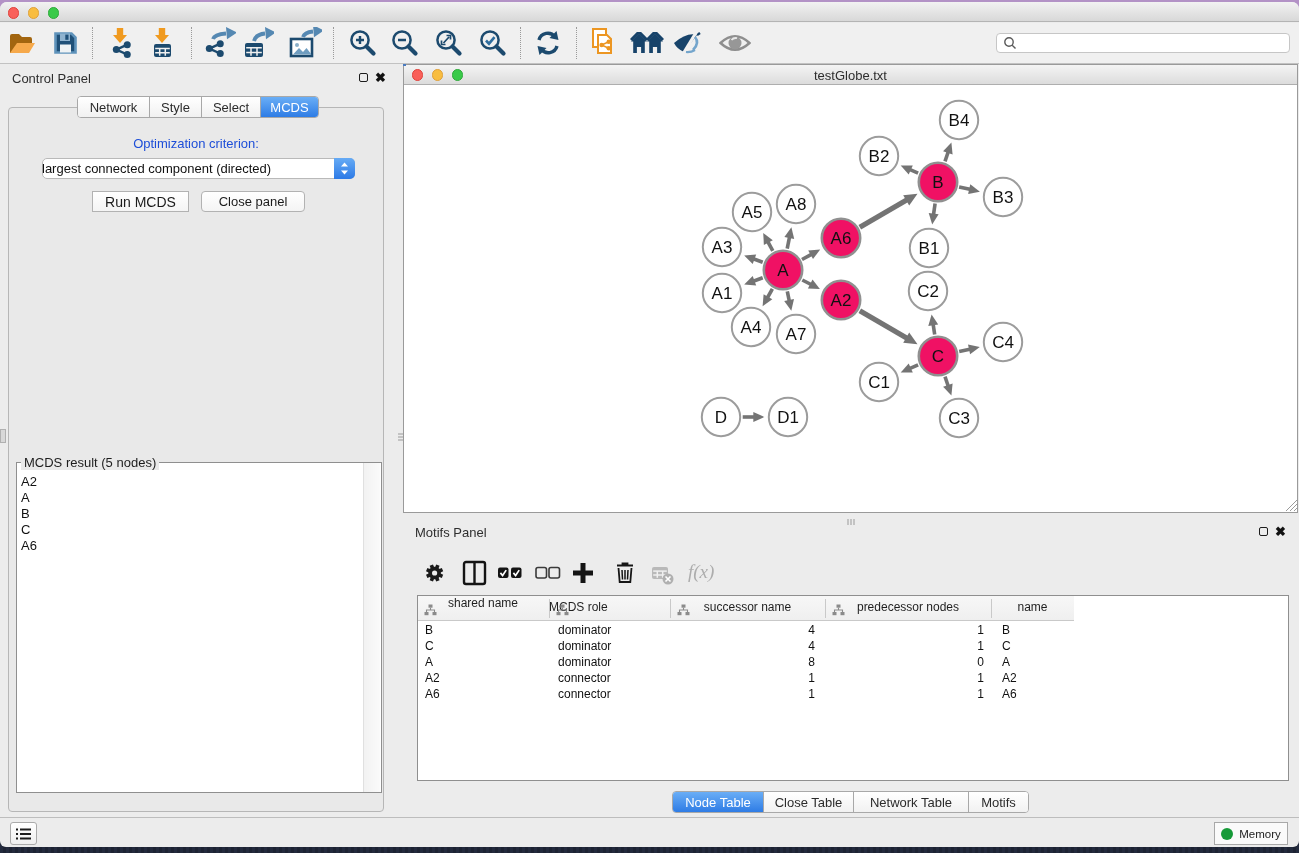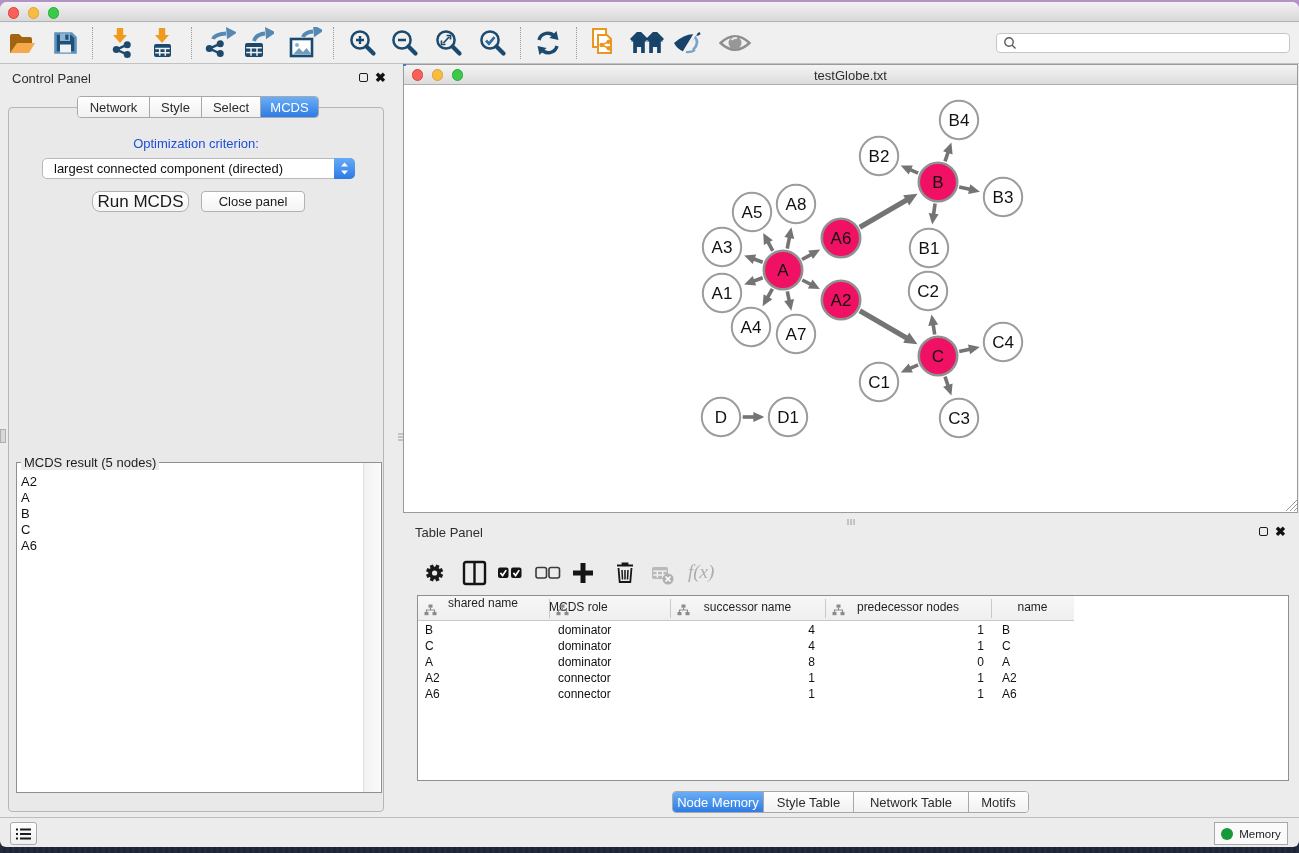--- a/index.html
+++ b/index.html
@@ -136,27 +136,27 @@
     <div class="ab" style="left:375px;top:68px;font-size:13px;font-weight:bold;color:#111">✖</div>
     <div style="position:absolute;left:77px;top:94px;height:20px;display:flex;z-index:5;border:1px solid #a8a8a8;border-radius:4px;overflow:hidden;background:#fff;box-sizing:content-box">
       <div style="width:71px;background:linear-gradient(#ffffff,#f1f1f1);color:#2b2b2b;display:flex;align-items:center;justify-content:center;font-size:13px;box-sizing:border-box">Network</div>
       <div style="width:52px;border-left:1px solid #a8a8a8;background:linear-gradient(#ffffff,#f1f1f1);color:#2b2b2b;display:flex;align-items:center;justify-content:center;font-size:13px;box-sizing:border-box">Style</div>
       <div style="width:59px;border-left:1px solid #a8a8a8;background:linear-gradient(#ffffff,#f1f1f1);color:#2b2b2b;display:flex;align-items:center;justify-content:center;font-size:13px;box-sizing:border-box">Select</div>
       <div style="width:58px;border-left:1px solid #a8a8a8;background:linear-gradient(#6aaef6,#2e7ce5);color:#fff;display:flex;align-items:center;justify-content:center;font-size:13px;box-sizing:border-box">MCDS</div>
     </div>
     <div class="ab" style="left:8px;top:105px;width:376px;height:705px;background:#e9e9e9;border:1px solid #b6b6b6;border-radius:4px"></div>
     <div class="ab" style="left:8px;top:134px;width:376px;text-align:center;font-size:13px;color:#1d4ed8">Optimization criterion:</div>
     <div class="ab" style="left:42px;top:156px;width:313px;height:21px;background:#fff;border:1px solid #b9b9b9;border-radius:5px"></div>
-    <div class="ab" style="left:42px;top:156px;width:291px;height:21px;font-size:13px;color:#111;display:flex;align-items:center;padding-left:12px">largest connected component (directed)</div>
+    <div class="ab" style="left:42px;top:156px;width:291px;height:21px;font-size:13px;color:#111;display:flex;align-items:center;">largest connected component (directed)</div>
     <div class="ab" style="left:334px;top:156px;width:21px;height:21px;background:linear-gradient(#66abf5,#2d7ae6);border-radius:0 5px 5px 0"></div>
     <svg class="ab" style="left:338px;top:159px" width="13" height="15" viewBox="0 0 13 15">
       <polygon points="6.5,1.5 10,5.5 3,5.5" fill="#fff"></polygon>
       <polygon points="6.5,13.5 10,9.5 3,9.5" fill="#fff"></polygon>
     </svg>
-    <div class="ab" style="left:92px;top:189px;width:97px;height:21px;background:linear-gradient(#ffffff,#f4f4f4);border:1px solid #b2b2b2;border-radius:8px;display:flex;align-items:center;justify-content:center;font-size:17px;color:#1b1b1b">Run MCDS</div>
+    <div class="ab" style="left:92px;top:189px;width:97px;height:21px;background:linear-gradient(#ffffff,#f4f4f4);border:1px solid #b2b2b2;border-radius:0;display:flex;align-items:center;justify-content:center;font-size:14px;color:#1b1b1b">Run MCDS</div>
     <div class="ab" style="left:201px;top:189px;width:104px;height:21px;background:linear-gradient(#ffffff,#f4f4f4);border:1px solid #b2b2b2;border-radius:4px;display:flex;align-items:center;justify-content:center;font-size:13px;color:#1b1b1b">Close panel</div>
     <div class="ab" style="left:16px;top:460px;width:366px;height:331px;background:#fff;border:1px solid #8f8f8f"></div>
     <div class="ab" style="left:21px;top:453px;background:#e9e9e9;padding:0 3px;font-size:13px;color:#1d1d1d">MCDS result (5 nodes)</div>
     <div class="ab" style="left:21px;top:472px;font-size:13px;color:#111;line-height:16px">A2<br>A<br>B<br>C<br>A6</div>
     <div class="ab" style="left:363px;top:461px;width:17px;height:329px;background:linear-gradient(90deg,#f2f2f2,#fafafa);border-left:1px solid #e0e0e0"></div>
     <div class="ab" style="left:0px;top:427px;width:6px;height:14px;background:#d8d8d8;border:1px solid #b0b0b0"></div>
     <svg class="ab" style="left:397px;top:430px" width="8" height="12">
       <path d="M1 2 h6 M1 5 h6 M1 8 h6" stroke="#9a9a9a" stroke-width="1"></path>
     </svg>
     <svg class="ab" style="left:846px;top:516px" width="12" height="8">
@@ -249,21 +249,21 @@
         <text x="545" y="339" text-anchor="middle" font-size="17" font-family="Liberation Sans, sans-serif" fill="#111">C3</text>
         <circle cx="307" cy="332" r="19.2" fill="#ffffff" stroke="#9c9c9c" stroke-width="2"></circle>
         <text x="307" y="338" text-anchor="middle" font-size="17" font-family="Liberation Sans, sans-serif" fill="#111">D</text>
         <circle cx="374" cy="332" r="19.2" fill="#ffffff" stroke="#9c9c9c" stroke-width="2"></circle>
         <text x="374" y="338" text-anchor="middle" font-size="17" font-family="Liberation Sans, sans-serif" fill="#111">D1</text>
       </svg>
     </div>
     <svg class="ab" style="left:1285px;top:497px" width="13" height="13">
       <path d="M12 1 L1 12 M12 5 L5 12 M12 9 L9 12" stroke="#9a9a9a" stroke-width="1"></path>
     </svg>
-    <div class="ab" style="left:415px;top:523px;font-size:13px;color:#2e2e2e">Table Panel</div>
+    <div class="ab" style="left:415px;top:523px;font-size:13px;color:#2e2e2e">Motifs Panel</div>
     <div class="ab" style="left:1259px;top:525px;width:9px;height:9px;border:1.5px solid #1c1c1c;border-radius:2px"></div>
     <div class="ab" style="left:1275px;top:522px;font-size:13px;font-weight:bold;color:#111">✖</div>
     <svg class="ab" style="left:417px;top:556px" width="310" height="30" viewBox="0 0 310 30">
       <line x1="22.4" y1="17.0" x2="25.5" y2="18.3" stroke="#1a1a1a" stroke-width="3.6"></line>
       <line x1="19.6" y1="19.8" x2="20.9" y2="22.9" stroke="#1a1a1a" stroke-width="3.6"></line>
       <line x1="15.6" y1="19.8" x2="14.3" y2="22.9" stroke="#1a1a1a" stroke-width="3.6"></line>
       <line x1="12.8" y1="17.0" x2="9.7" y2="18.3" stroke="#1a1a1a" stroke-width="3.6"></line>
       <line x1="12.8" y1="13.0" x2="9.7" y2="11.7" stroke="#1a1a1a" stroke-width="3.6"></line>
       <line x1="15.6" y1="10.2" x2="14.3" y2="7.1" stroke="#1a1a1a" stroke-width="3.6"></line>
       <line x1="19.6" y1="10.2" x2="20.9" y2="7.1" stroke="#1a1a1a" stroke-width="3.6"></line>
@@ -347,22 +347,22 @@
     <div class="ab" style="left:558px;top:669px;font-size:12px;color:#111">connector</div>
     <div class="ab" style="left:700px;top:669px;width:115px;text-align:right;font-size:12px;color:#111">1</div>
     <div class="ab" style="left:860px;top:669px;width:124px;text-align:right;font-size:12px;color:#111">1</div>
     <div class="ab" style="left:1002px;top:669px;font-size:12px;color:#111">A2</div>
     <div class="ab" style="left:425px;top:685px;font-size:12px;color:#111">A6</div>
     <div class="ab" style="left:558px;top:685px;font-size:12px;color:#111">connector</div>
     <div class="ab" style="left:700px;top:685px;width:115px;text-align:right;font-size:12px;color:#111">1</div>
     <div class="ab" style="left:860px;top:685px;width:124px;text-align:right;font-size:12px;color:#111">1</div>
     <div class="ab" style="left:1002px;top:685px;font-size:12px;color:#111">A6</div>
     <div style="position:absolute;left:672px;top:789px;height:20px;display:flex;z-index:5;border:1px solid #a8a8a8;border-radius:4px;overflow:hidden;background:#fff;box-sizing:content-box">
-      <div style="width:90px;background:linear-gradient(#6aaef6,#2e7ce5);color:#fff;display:flex;align-items:center;justify-content:center;font-size:13px;box-sizing:border-box">Node Memory</div>
-      <div style="width:90px;border-left:1px solid #a8a8a8;background:linear-gradient(#ffffff,#f1f1f1);color:#2b2b2b;display:flex;align-items:center;justify-content:center;font-size:13px;box-sizing:border-box">Style Table</div>
+      <div style="width:90px;background:linear-gradient(#6aaef6,#2e7ce5);color:#fff;display:flex;align-items:center;justify-content:center;font-size:13px;box-sizing:border-box">Node Table</div>
+      <div style="width:90px;border-left:1px solid #a8a8a8;background:linear-gradient(#ffffff,#f1f1f1);color:#2b2b2b;display:flex;align-items:center;justify-content:center;font-size:13px;box-sizing:border-box">Close Table</div>
       <div style="width:115px;border-left:1px solid #a8a8a8;background:linear-gradient(#ffffff,#f1f1f1);color:#2b2b2b;display:flex;align-items:center;justify-content:center;font-size:13px;box-sizing:border-box">Network Table</div>
       <div style="width:60px;border-left:1px solid #a8a8a8;background:linear-gradient(#ffffff,#f1f1f1);color:#2b2b2b;display:flex;align-items:center;justify-content:center;font-size:13px;box-sizing:border-box">Motifs</div>
     </div>
     <div class="ab" style="left:0;top:815px;width:1299px;height:1px;background:#bdbdbd"></div>
     <div class="ab" style="left:10px;top:820px;width:27px;height:23px;background:linear-gradient(#ffffff,#efefef);border:1px solid #aaa;border-radius:3px"></div>
     <svg class="ab" style="left:16px;top:826px" width="15" height="12" viewBox="0 0 15 12">
       <g fill="#1c1c1c">
         <rect x="0" y="0.5" width="2" height="2"></rect>
         <rect x="0" y="5" width="2" height="2"></rect>
         <rect x="0" y="9.5" width="2" height="2"></rect>

